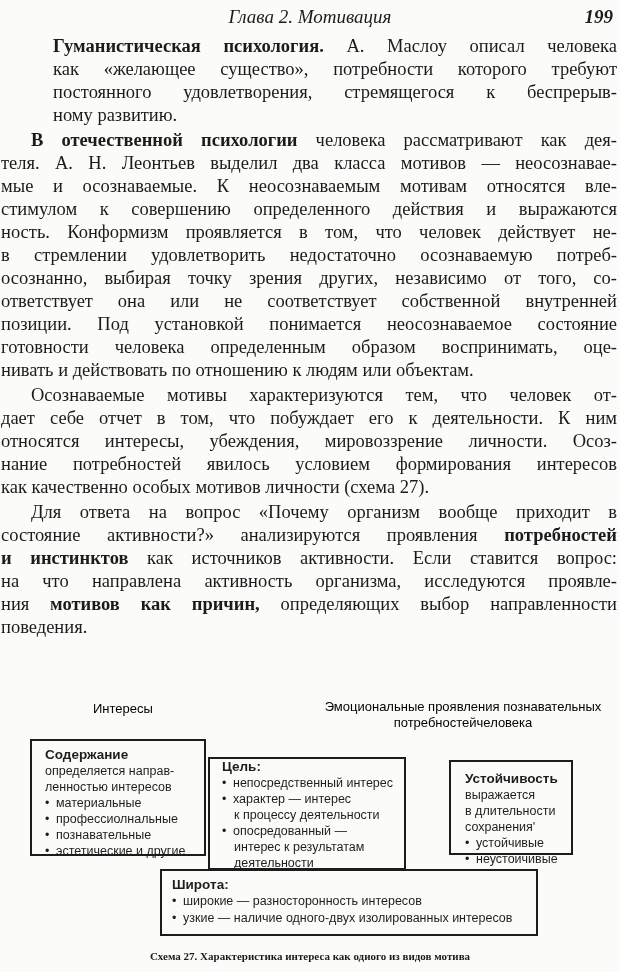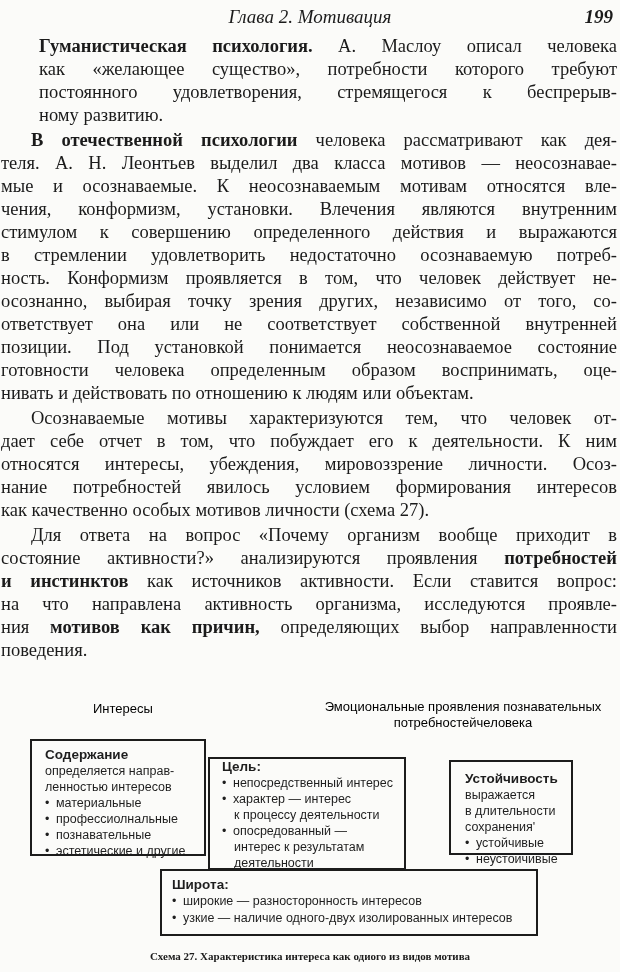--- a/index.html
+++ b/index.html
@@ -32,21 +32,21 @@
     font-size:18.5px;line-height:23px;
   }
   .para{margin:0;}
   .para + .para{margin-top:2px;}
   .tline{
     text-align:justify;text-align-last:left;
     white-space:normal;overflow:hidden;
   }
   .tline.just{text-align-last:justify;}
   .para-indent .tline:first-child{text-indent:30px;}
-  .para-bullet{padding-left:38px;}
+  .para-bullet{padding-left:52px;}
   .para-bullet .tline{position:relative;}
   
   .diagram{
     position:absolute;top:0;left:0;width:620px;height:972px;
     font-family:"Liberation Sans", sans-serif;
     pointer-events:none;
   }
   .dlabel{position:absolute;font-size:13px;line-height:16px;color:#000000;}
   .dlabel-interests{left:93px;top:701px;}
   .dlabel-emotional{left:317px;top:699px;width:292px;text-align:center;white-space:pre-line;}
@@ -85,24 +85,23 @@
       <div class="para para-bullet">
         <div class="tline just"><b>Гуманистическая психология.</b><span> А. Маслоу описал человека</span></div>
         <div class="tline just"><span>как «желающее существо», потребности которого требуют</span></div>
         <div class="tline just"><span>постоянного удовлетворения, стремящегося к беспрерыв-</span></div>
         <div class="tline"><span>ному развитию.</span></div>
       </div>
       <div class="para para-indent">
         <div class="tline just"><b>В отечественной психологии</b><span> человека рассматривают как дея-</span></div>
         <div class="tline just"><span>теля. А. Н. Леонтьев выделил два класса мотивов — неосознавае-</span></div>
         <div class="tline just"><span>мые и осознаваемые. К неосознаваемым мотивам относятся вле-</span></div>
-        <div class="tline just"><span>чения, конформизм, установки. Влечения являются внутренним</span></div>
         <div class="tline just"><span>стимулом к совершению определенного действия и выражаются</span></div>
+        <div class="tline just"><span>ность. Конформизм проявляется в том, что человек действует не-</span></div>
         <div class="tline just"><span>в стремлении удовлетворить недостаточно осознаваемую потреб-</span></div>
-        <div class="tline just"><span>ность. Конформизм проявляется в том, что человек действует не-</span></div>
         <div class="tline just"><span>осознанно, выбирая точку зрения других, независимо от того, со-</span></div>
         <div class="tline just"><span>ответствует она или не соответствует собственной внутренней</span></div>
         <div class="tline just"><span>позиции. Под установкой понимается неосознаваемое состояние</span></div>
         <div class="tline just"><span>готовности человека определенным образом воспринимать, оце-</span></div>
         <div class="tline"><span>нивать и действовать по отношению к людям или объектам.</span></div>
       </div>
       <div class="para para-indent">
         <div class="tline just"><span>Осознаваемые мотивы характеризуются тем, что человек от-</span></div>
         <div class="tline just"><span>дает себе отчет в том, что побуждает его к деятельности. К ним</span></div>
         <div class="tline just"><span>относятся интересы, убеждения, мировоззрение личности. Осоз-</span></div>

